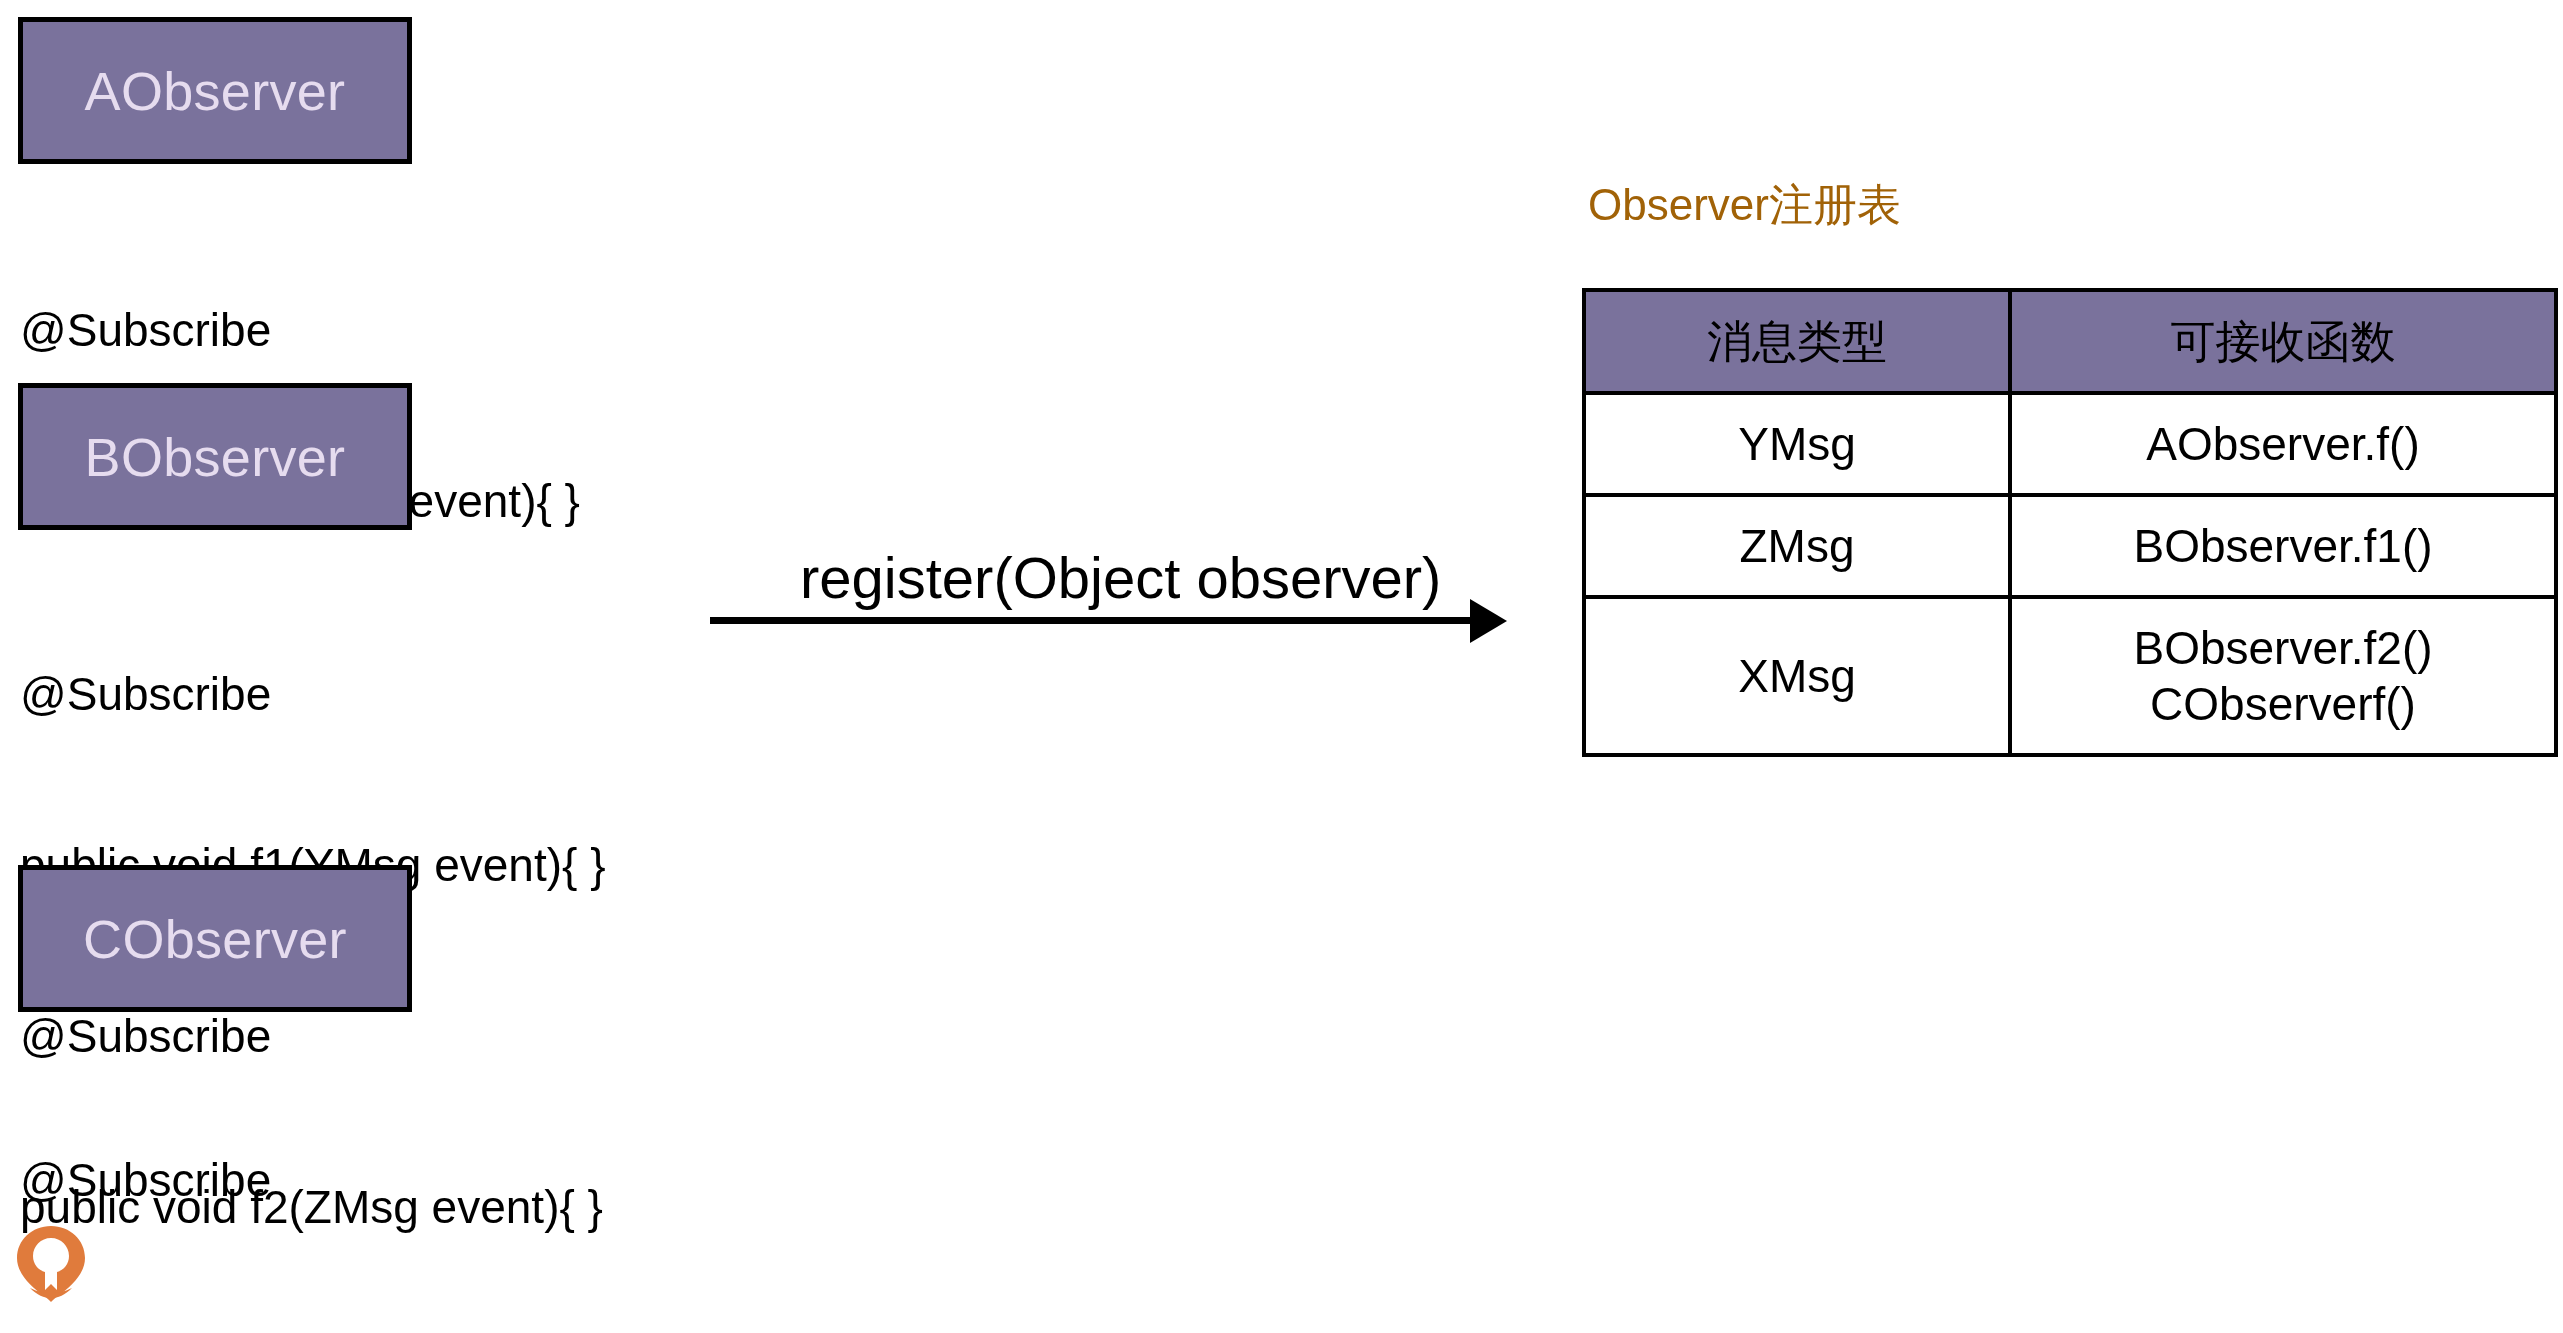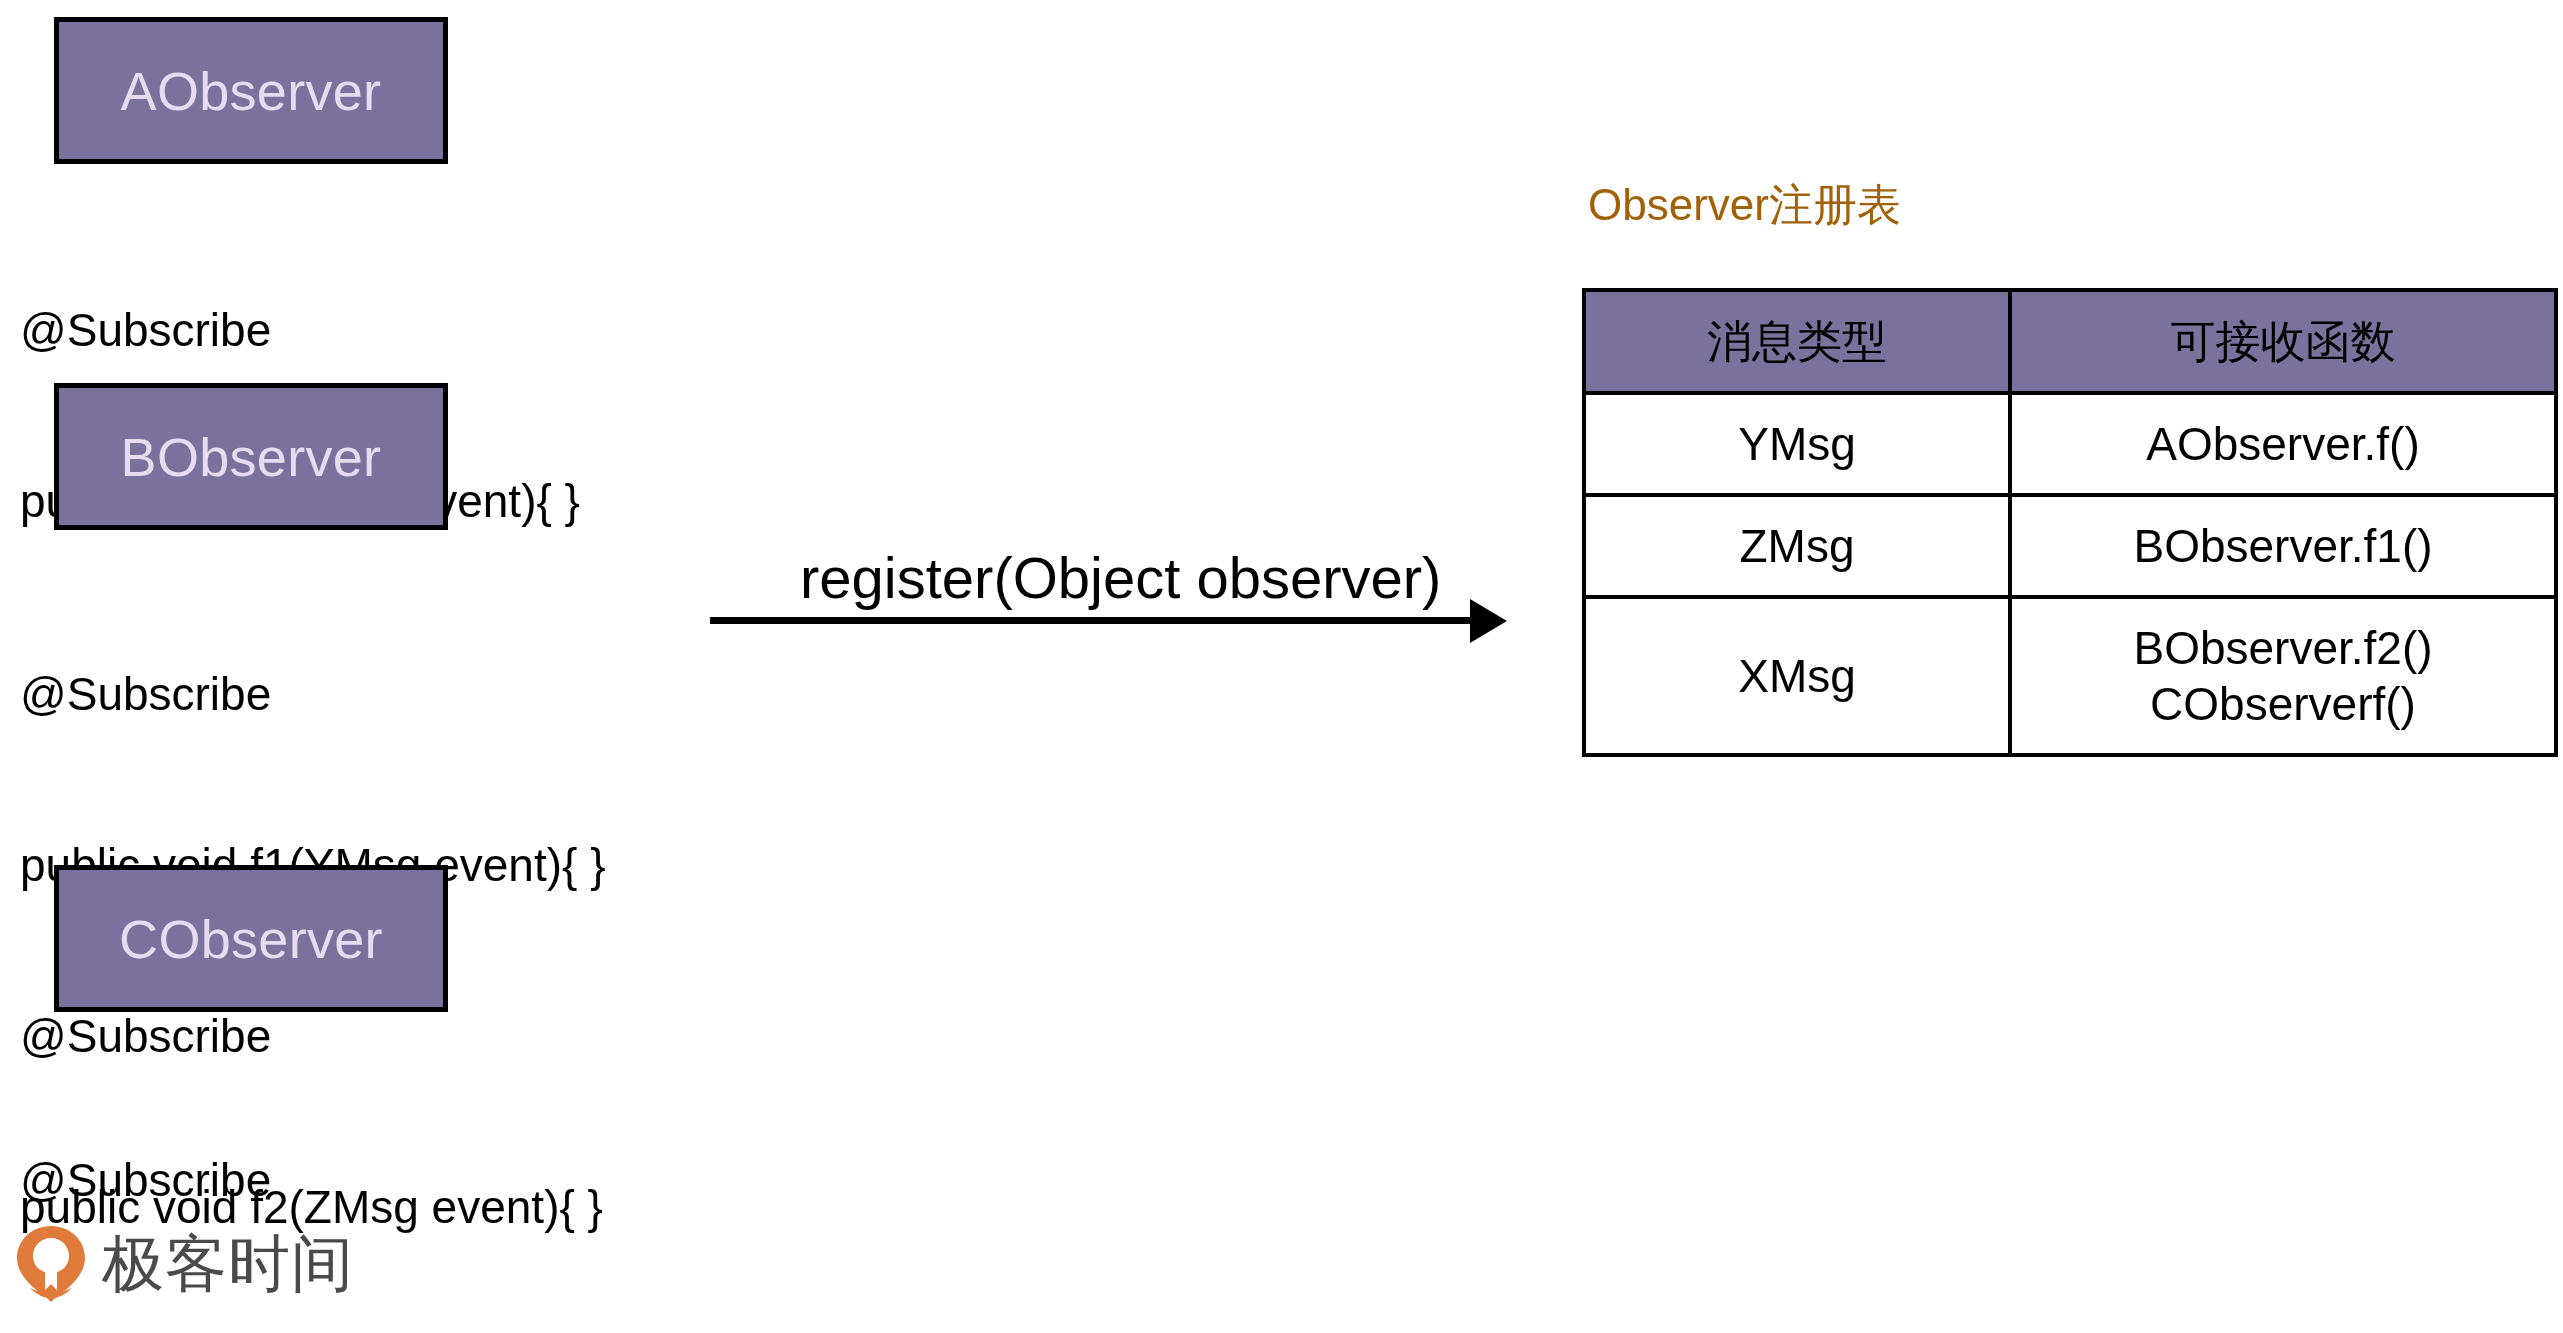--- a/index.html
+++ b/index.html
@@ -21,21 +21,20 @@
     position: absolute;
     left: 18px;
     width: 394px;
     height: 147px;
     background: #7a729c;
     border: 5px solid #000000;
     box-sizing: border-box;
     display: flex;
     align-items: center;
     justify-content: center;
-    margin-left: 36px;
   }
   .obs-box-label {
     font-size: 54px;
     color: #e6dcef;
     letter-spacing: 0.3px;
     line-height: 1;
   }
 
   #box-a { top: 17px; }
   #box-b { top: 383px; }
@@ -228,14 +227,13 @@
 
 <div id="logo">
   <span id="logo-mark">
     <svg width="74" height="80" viewBox="0 0 74 80" xmlns="http://www.w3.org/2000/svg">
       <path d="M37 2 C18 2 3 16 3 34 C3 49 16 62 30 72 C33 74 35 76 37 78 C39 76 41 74 44 72 C58 62 71 49 71 34 C71 16 56 2 37 2 Z" fill="#e07b3c"></path>
       <path d="M37 14 C27 14 19 22 19 32 C19 40 24 46 31 48 L31 66 L37 60 L43 66 L43 48 C50 46 55 40 55 32 C55 22 47 14 37 14 Z" fill="#ffffff"></path>
       <path d="M37 44 L28 32 L46 32 Z" fill="#ffffff"></path>
       <path d="M16 64 C23 71 30 74 37 74 C44 74 51 71 58 64 C50 68 44 69 37 69 C30 69 24 68 16 64 Z" fill="#e07b3c"></path>
     </svg>
   </span>
-  <span id="logo-text">极客时间</span>
 </div>
 
 </body></html>

